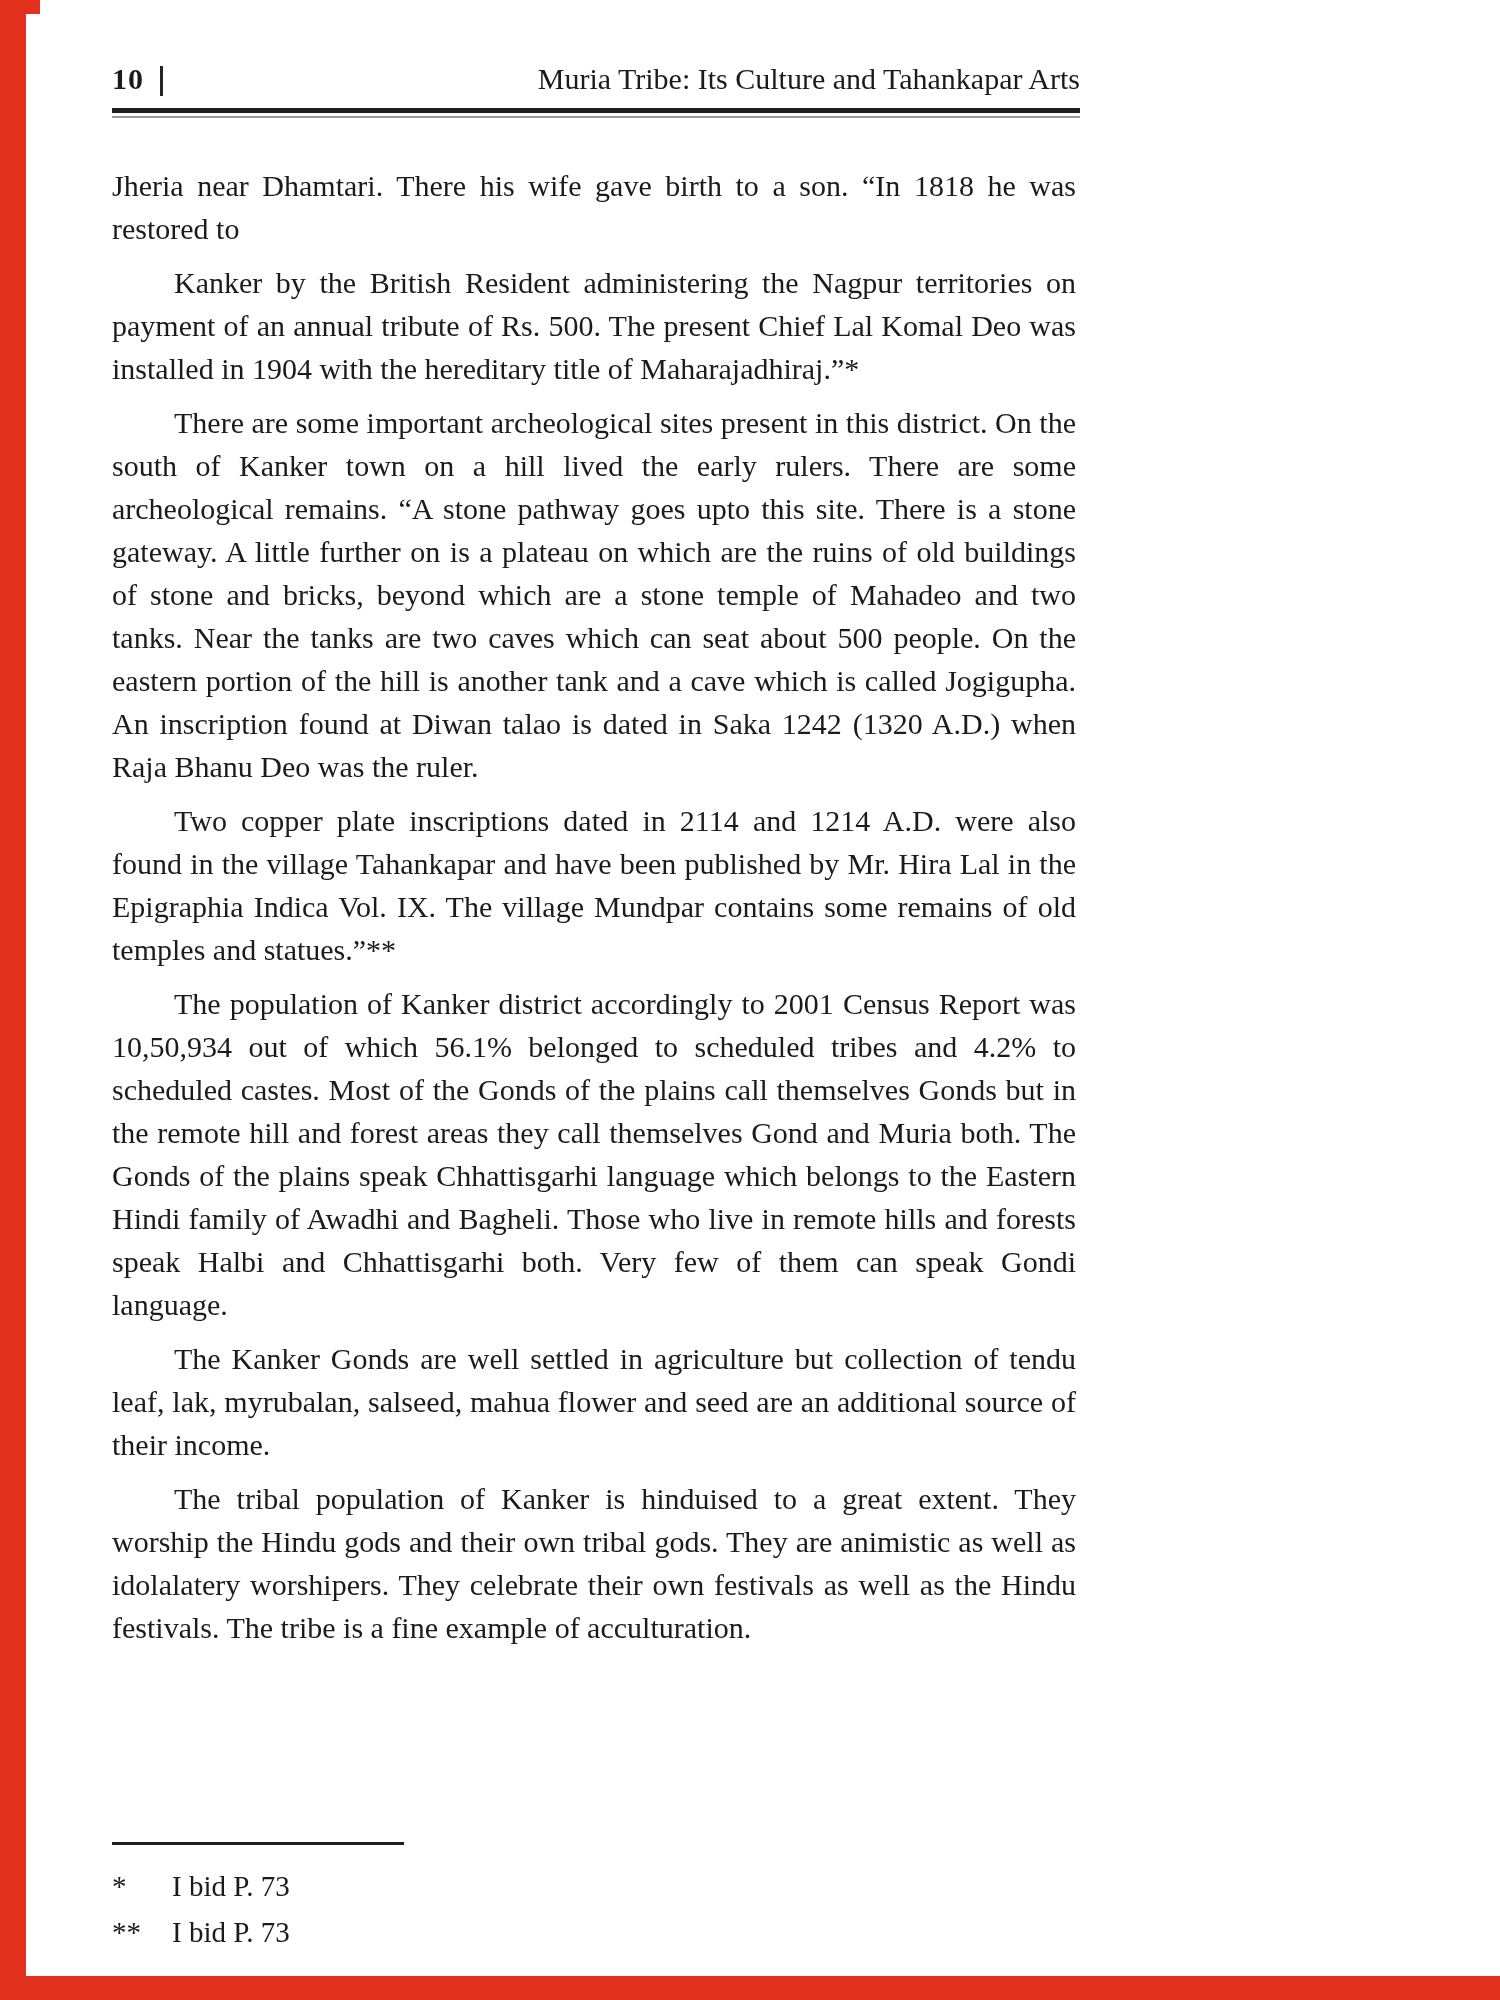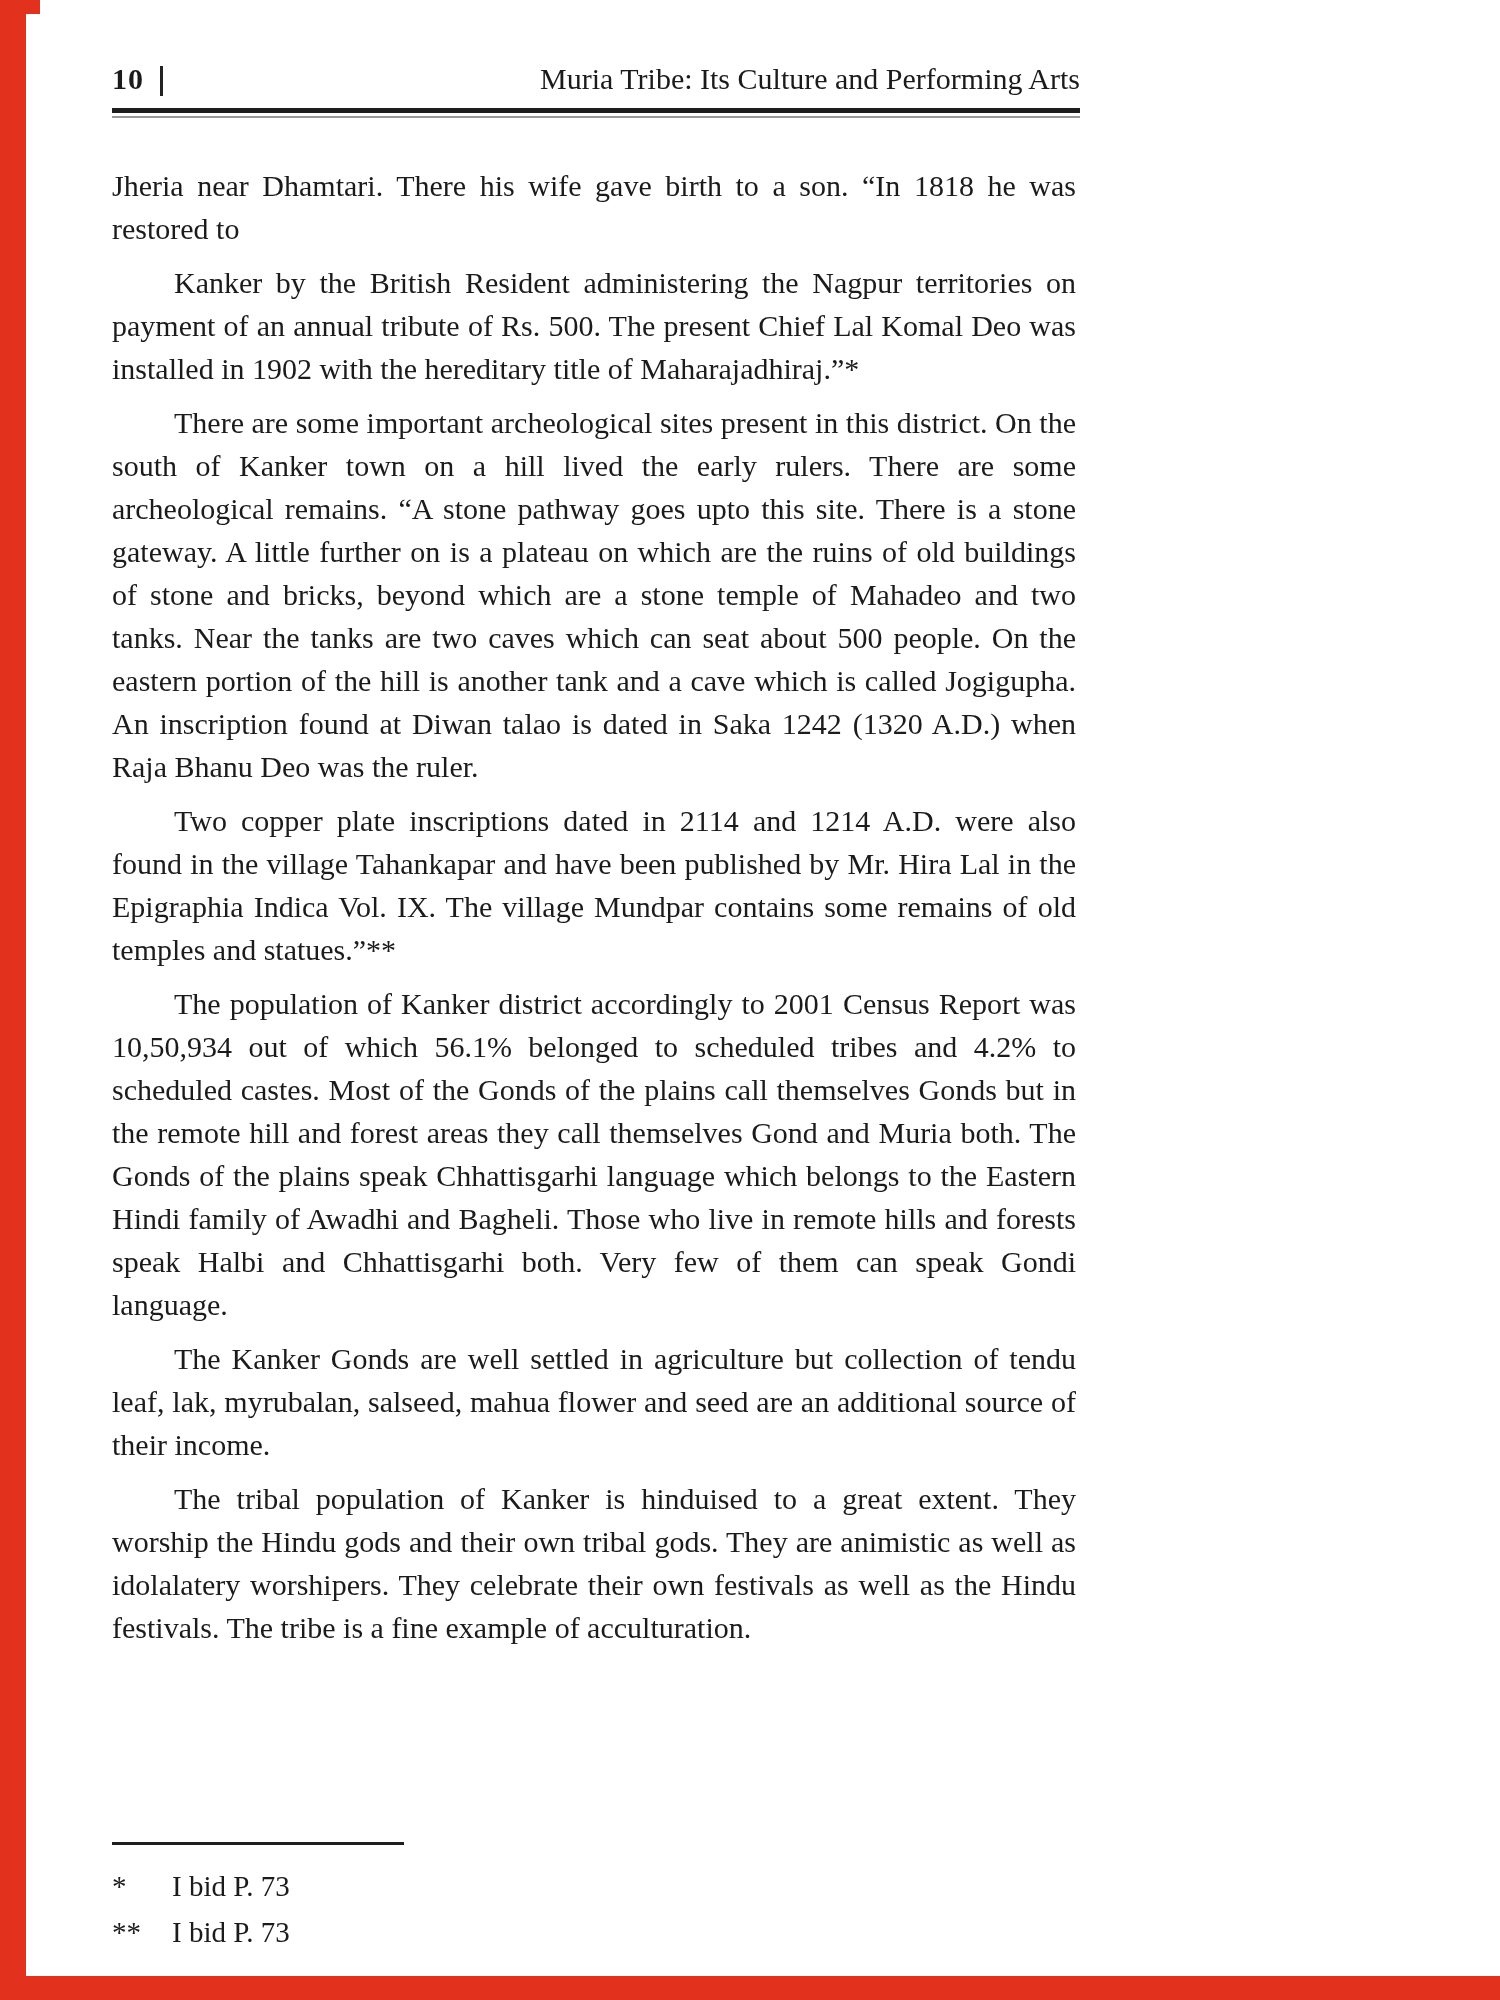--- a/index.html
+++ b/index.html
@@ -132,29 +132,29 @@
   <div class="edge-corner"></div>
   <div class="edge-bottom"></div>
 
   <div class="content">
 
     <div class="header">
       <div class="header-left">
         <span class="page-num">10</span>
         <span class="header-sep"></span>
       </div>
-      <div class="header-title">Muria Tribe: Its Culture and Performing Arts</div>
+      <div class="header-title">Muria Tribe: Its Culture and Tahankapar Arts</div>
     </div>
 
     <div class="rule-thick"></div>
     <div class="rule-thin"></div>
 
     <div class="body-text">
       <p class="para">Jheria near Dhamtari. There his wife gave birth to a son. “In 1818 he was restored to</p>
-      <p class="para indent">Kanker by the British Resident administering the Nagpur territories on payment of an annual tribute of Rs. 500. The present Chief Lal Komal Deo was installed in 1902 with the hereditary title of Maharajadhiraj.”*</p>
+      <p class="para indent">Kanker by the British Resident administering the Nagpur territories on payment of an annual tribute of Rs. 500. The present Chief Lal Komal Deo was installed in 1904 with the hereditary title of Maharajadhiraj.”*</p>
       <p class="para indent">There are some important archeological sites present in this district. On the south of Kanker town on a hill lived the early rulers. There are some archeological remains. “A stone pathway goes upto this site. There is a stone gateway. A little further on is a plateau on which are the ruins of old buildings of stone and bricks, beyond which are a stone temple of Mahadeo and two tanks. Near the tanks are two caves which can seat about 500 people. On the eastern portion of the hill is another tank and a cave which is called Jogigupha. An inscription found at Diwan talao is dated in Saka 1242 (1320 A.D.) when Raja Bhanu Deo was the ruler.</p>
       <p class="para indent">Two copper plate inscriptions dated in 2114 and 1214 A.D. were also found in the village Tahankapar and have been published by Mr. Hira Lal in the Epigraphia Indica Vol. IX. The village Mundpar contains some remains of old temples and statues.”**</p>
       <p class="para indent">The population of Kanker district accordingly to 2001 Census Report was 10,50,934 out of which 56.1% belonged to scheduled tribes and 4.2% to scheduled castes. Most of the Gonds of the plains call themselves Gonds but in the remote hill and forest areas they call themselves Gond and Muria both. The Gonds of the plains speak Chhattisgarhi language which belongs to the Eastern Hindi family of Awadhi and Bagheli. Those who live in remote hills and forests speak Halbi and Chhattisgarhi both. Very few of them can speak Gondi language.</p>
       <p class="para indent">The Kanker Gonds are well settled in agriculture but collection of tendu leaf, lak, myrubalan, salseed, mahua flower and seed are an additional source of their income.</p>
       <p class="para indent">The tribal population of Kanker is hinduised to a great extent. They worship the Hindu gods and their own tribal gods. They are animistic as well as idolalatery worshipers. They celebrate their own festivals as well as the Hindu festivals. The tribe is a fine example of acculturation.</p>
     </div>
 
   </div>
 
   <div class="footnotes">

